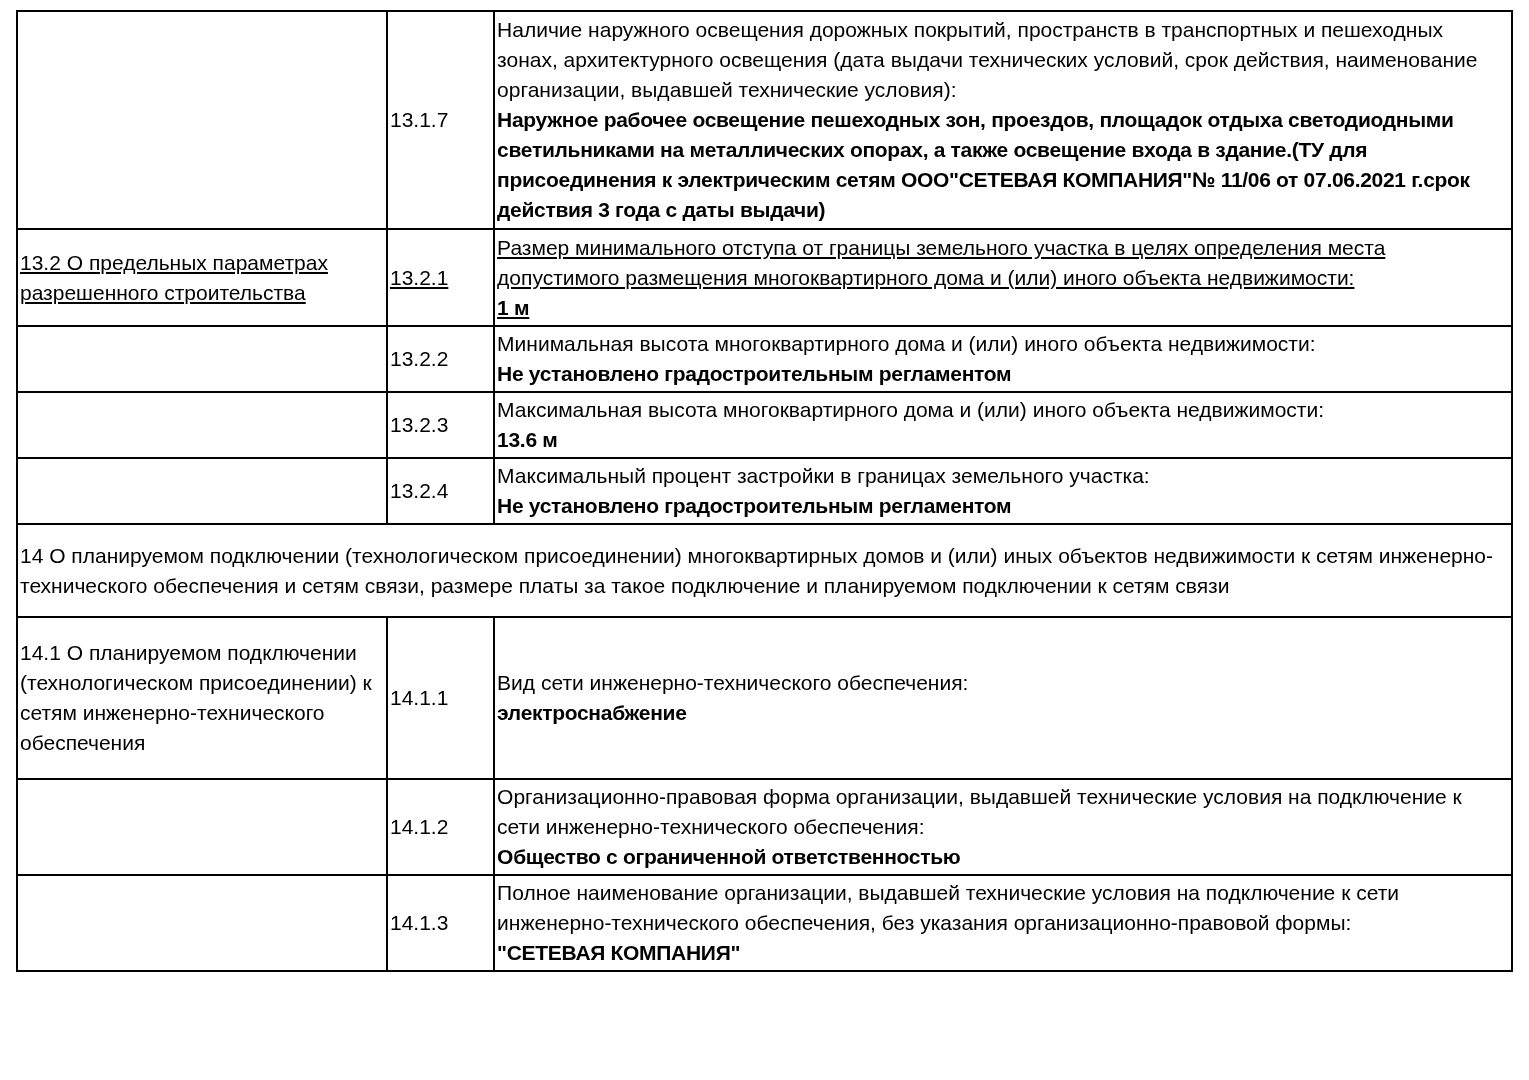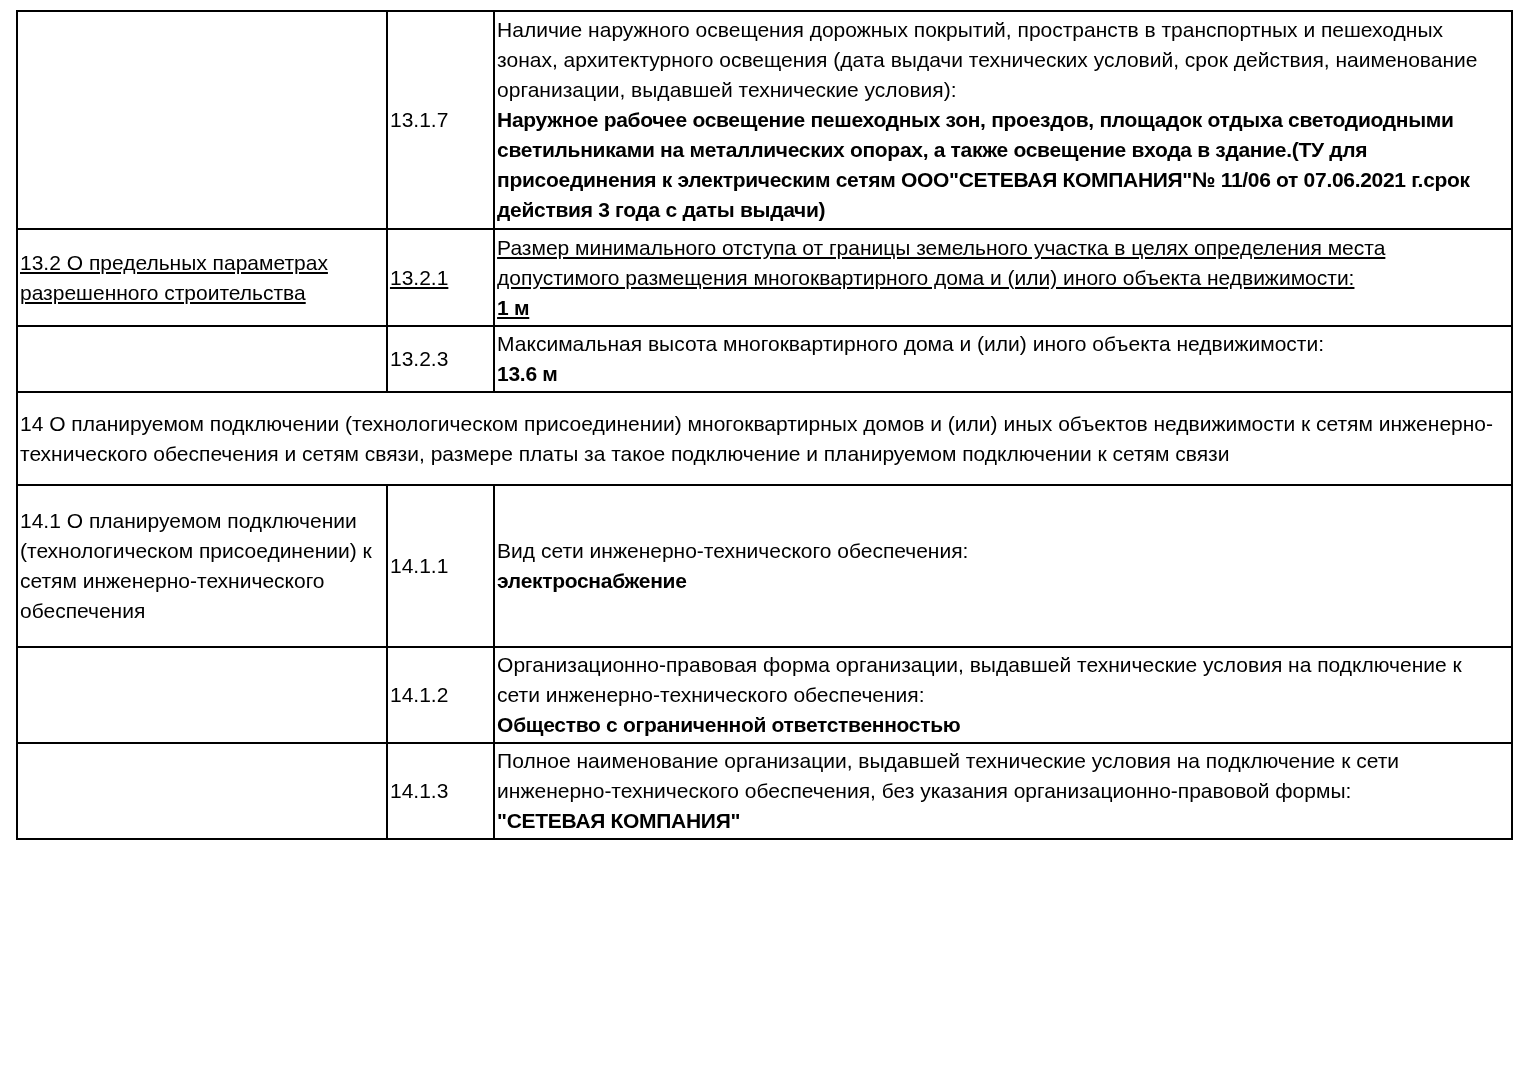--- a/index.html
+++ b/index.html
@@ -56,24 +56,40 @@
     <tr class="r-3line">
       <td class="c1">13.2 О предельных параметрах разрешенного строительства</td>
       <td class="c2">13.2.1</td>
       <td class="c3">
         <div>Размер минимального отступа от границы земельного участка в целях определения места допустимого размещения многоквартирного дома и (или) иного объекта недвижимости:</div>
         <div class="val">1 м</div>
       </td>
     </tr>
     <tr class="r-2line">
       <td class="c1"></td>
+      <td class="c2">13.2.2</td>
+      <td class="c3">
+        <div>Минимальная высота многоквартирного дома и (или) иного объекта недвижимости:</div>
+        <div class="val">Не установлено градостроительным регламентом</div>
+      </td>
+    </tr>
+    <tr class="r-2line">
+      <td class="c1"></td>
       <td class="c2">13.2.3</td>
       <td class="c3">
         <div>Максимальная высота многоквартирного дома и (или) иного объекта недвижимости:</div>
         <div class="val">13.6 м</div>
+      </td>
+    </tr>
+    <tr class="r-2line">
+      <td class="c1"></td>
+      <td class="c2">13.2.4</td>
+      <td class="c3">
+        <div>Максимальный процент застройки в границах земельного участка:</div>
+        <div class="val">Не установлено градостроительным регламентом</div>
       </td>
     </tr>
     <tr class="r-sect">
       <td class="section-header-cell" colspan="3">14 О планируемом подключении (технологическом присоединении) многоквартирных домов и (или) иных объектов недвижимости к сетям инженерно-технического обеспечения и сетям связи, размере платы за такое подключение и планируемом подключении к сетям связи</td>
     </tr>
     <tr class="r-tall">
       <td class="c1">14.1 О планируемом подключении (технологическом присоединении) к сетям инженерно-технического обеспечения</td>
       <td class="c2">14.1.1</td>
       <td class="c3">
         <div>Вид сети инженерно-технического обеспечения:</div>

